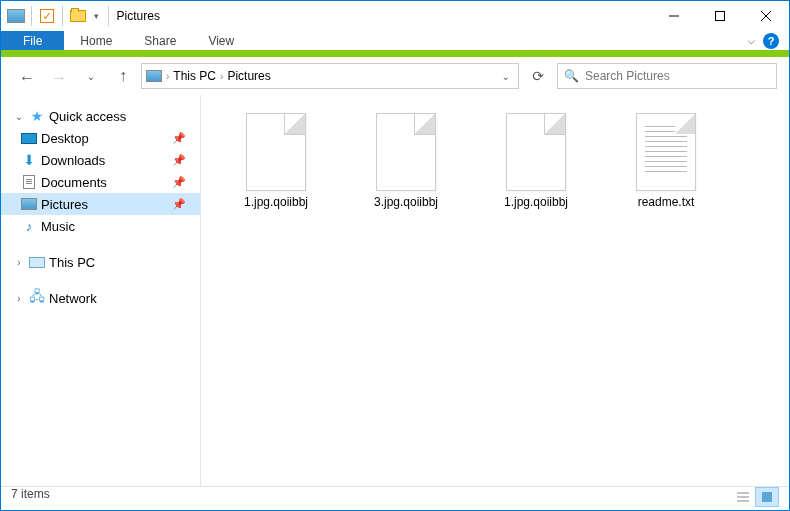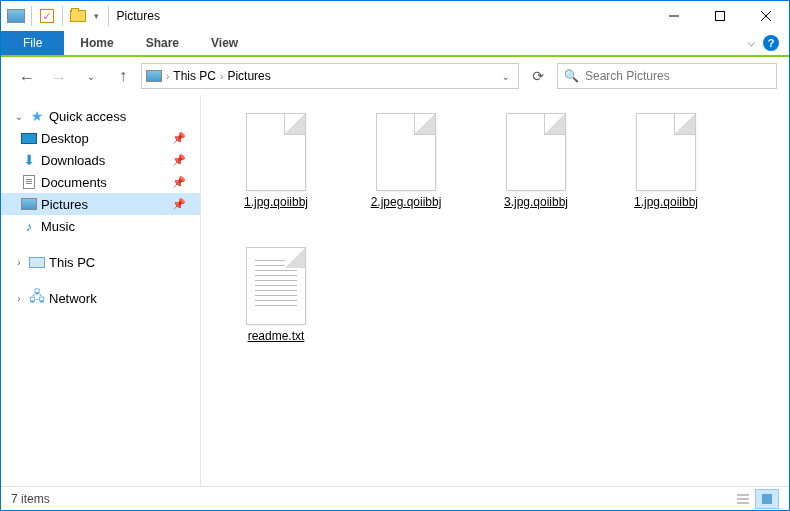--- a/index.html
+++ b/index.html
@@ -14,23 +14,23 @@
   .qat-check { width:14px; height:14px; border:1px solid #ed7b00; background:#fff; display:flex; align-items:center; justify-content:center; color:#ed7b00; font-size:11px; }
   .folder-small { width:16px; height:12px; background:#ffd75e; border:1px solid #cc9a00; position:relative; }
   .folder-small::before { content:""; position:absolute; top:-3px; left:0; width:6px; height:3px; background:#ffd75e; border:1px solid #cc9a00; border-bottom:none; }
   .titlebar-dd { font-size: 9px; color:#666; padding:0 3px; }
   .titlebar-title { font-size: 12px; color:#000; padding-left: 6px; display:flex; align-items:center; }
   .titlebar-controls { margin-left: auto; display:flex; }
   .tctl { width: 46px; display:flex; align-items:center; justify-content:center; font-size:11px; color:#000;}
   .tctl svg { width:10px; height:10px; }
   
   
-  .ribbon { height: 26px; background:#fff; border-bottom:2px solid #84cc16; display:flex; align-items:stretch; }
+  .ribbon { height: 26px; background:#fff; border-bottom:7px solid #84cc16; display:flex; align-items:stretch; }
   .file-tab { background:#1979ca; color:#fff; font-size:12px; padding: 0 22px; display:flex; align-items:center; }
-  .tab { padding:0 16px; font-size:12px; color:#444; display:flex; align-items:center;font-weight:bold; }
+  .tab { padding:0 16px; font-size:12px; color:#444; display:flex; align-items:center; }
   .ribbon-right { margin-left:auto; display:flex; align-items:center; gap:8px; padding-right:10px; }
   .chev-down { font-size:10px; color:#666; }
   .help-icon { width:16px; height:16px; border-radius:50%; background:#0078d7; color:#fff; font-size:11px; display:flex; align-items:center; justify-content:center; font-weight:bold; }
   
   
   .navrow { height: 38px; display:flex; align-items:center; padding: 4px 12px; gap:4px; }
   .navbtn { width:28px; height:28px; display:flex; align-items:center; justify-content:center; color:#777; font-size:16px; }
   .navbtn.enabled { color:#555; }
   .navbtn.disabled { color:#ccc; }
   .addr { flex:1; height:26px; border:1px solid #ccc; display:flex; align-items:center; padding:0 4px; gap:4px; font-size:12px; }
@@ -57,33 +57,33 @@
   .icn-dl { color:#2196d6; font-size:14px; }
   .icn-doc { width:12px; height:14px; background:#fff; border:1px solid #888; position:relative; }
   .icn-doc::after { content:""; position:absolute; left:2px; right:2px; top:3px; height:1px; background:#888; box-shadow: 0 2px 0 #888, 0 4px 0 #888; }
   .icn-pic { width:16px; height:12px; background: linear-gradient(#7ec4e8,#4a9bd0); border:1px solid #888; }
   .icn-music { color:#1e7fd6; font-size:13px; }
   .icn-video { width:14px; height:11px; background:#555; border-left:2px dotted #999; border-right:2px dotted #999; }
   .icn-pc { width:16px; height:11px; background:#d0e8f7; border:1px solid #6aa9d0; }
   .icn-net { color:#4aa3d8; font-size:14px; }
   
   
-  .content { flex:1; padding: 14px 10px; display:flex; flex-wrap:wrap; align-content:flex-start; overflow:hidden;text-decoration:underline; }
+  .content { flex:1; padding: 14px 10px; display:flex; flex-wrap:wrap; align-content:flex-start; overflow:hidden; }
   .file { width:130px; height:134px; display:flex; flex-direction:column; align-items:center; justify-content:flex-start; padding-top:4px; }
   .blank-icon { width:60px; height:78px; background:#fff; border:1px solid #ccc; position:relative; margin-bottom:4px; box-shadow: 1px 1px 3px rgba(0,0,0,0.05); }
   .blank-icon::after { content:""; position:absolute; top:0; right:0; width:20px; height:20px; background:linear-gradient(135deg, transparent 50%, #ddd 50%); border-bottom:1px solid #ccc; border-left:1px solid #ccc; }
   .blank-icon::before { content:""; position:absolute; top:0; right:0; width:20px; height:20px; background:linear-gradient(135deg, #fff 50%, transparent 50%); }
   .text-icon { width:60px; height:78px; background:#fff; border:1px solid #ccc; position:relative; margin-bottom:4px; padding:10px 8px; box-shadow: 1px 1px 3px rgba(0,0,0,0.05); }
   .text-icon::after { content:""; position:absolute; top:0; right:0; width:20px; height:20px; background:linear-gradient(135deg, #fff 49%, #ddd 51%); }
   .text-lines { position:absolute; top:12px; left:8px; right:8px; bottom:10px; }
   .text-lines div { height:1px; background:#bbb; margin-bottom:4px; }
   .fname { font-size:12px; text-align:center; color:#000; line-height:1.2; }
   
   
-  .statusbar { height:24px; border-top:1px solid #e1e1e1; display:flex; align-items:center; padding:0 10px; font-size:12px; color:#444; }
+  .statusbar { height:24px; border-top:1px solid #e1e1e1; display:flex; align-items:flex-start; padding:0 10px; font-size:12px; color:#444; }
   .statusbar .view-btns { margin-left:auto; display:flex; gap:0; }
   .vbtn { width:24px; height:20px; border:1px solid transparent; display:flex; align-items:center; justify-content:center; color:#666; }
   .vbtn.active { background:#cce8ff; border:1px solid #99c9ee; }
   .vbtn svg { width:12px; height:12px; }
   
   
   .wm { position:absolute; inset:0; pointer-events:none; opacity:0.05; display:flex; align-items:center; justify-content:center; font-size:180px; font-weight:bold; color:#c00; transform:rotate(0deg); letter-spacing:-10px; }
 </style>
 </head>
 <body>
@@ -208,24 +208,20 @@
       <span>Network</span>
     </div>
   </div>
   <div class="content" id="file-grid">
   <div class="file">
         <div class="blank-icon"></div>
         <div class="fname">1.jpg.qoiibbj</div>
       </div>
       <div class="file">
         <div class="blank-icon"></div>
-        <div class="fname">2.jpeg.qoiibbj</div>
-      </div>
-      <div class="file">
-        <div class="blank-icon"></div>
         <div class="fname">3.jpg.qoiibbj</div>
       </div>
       <div class="file">
         <div class="blank-icon"></div>
         <div class="fname">1.jpg.qoiibbj</div>
       </div>
       <div class="file">
         <div class="text-icon">
           <div class="text-lines">
             <div></div>

